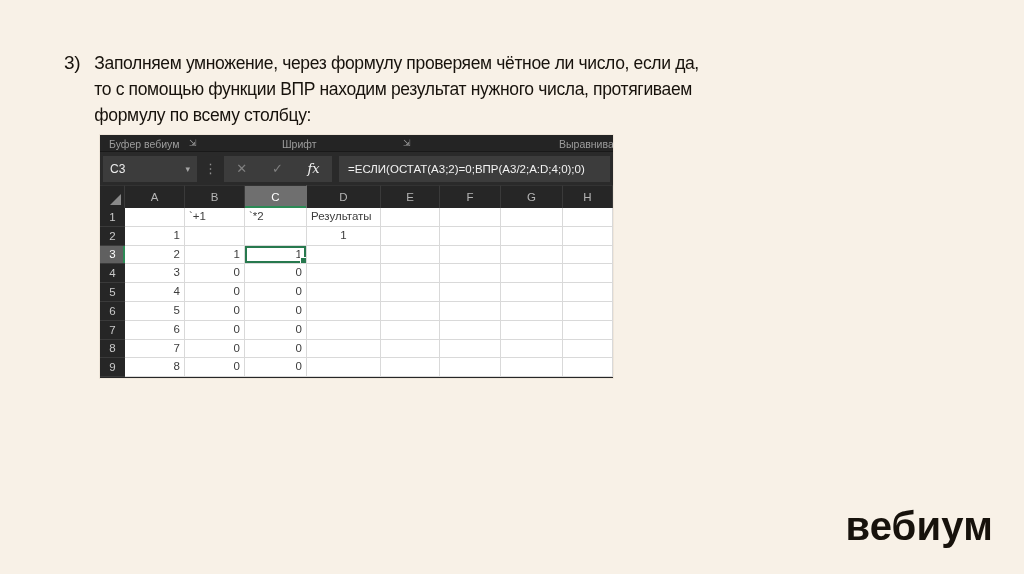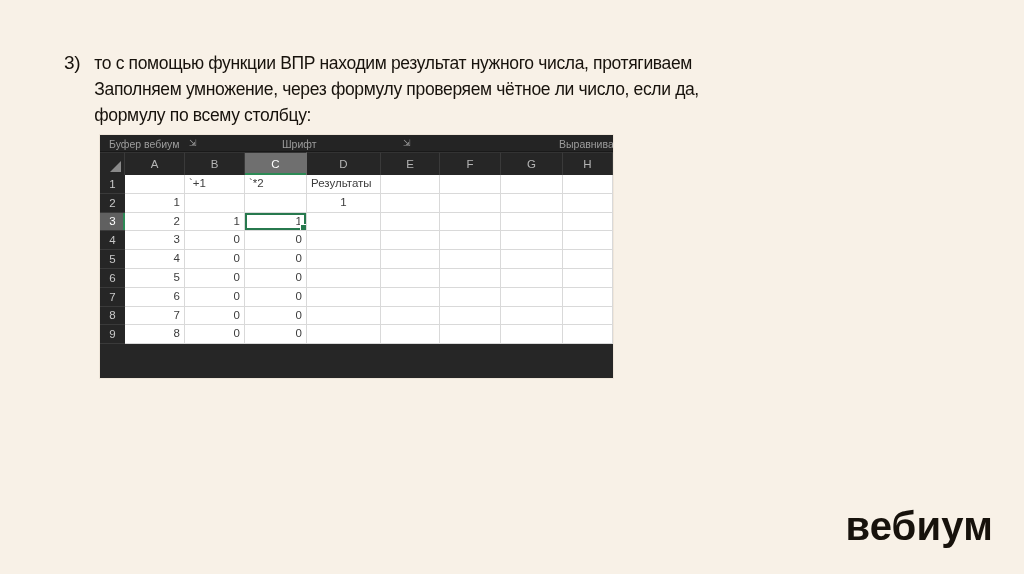--- a/index.html
+++ b/index.html
@@ -65,36 +65,49 @@
           color:#17120c; letter-spacing:0.2px; }
 </style>
 </head>
 <body>
 
 <div class="slide">
 
   <div class="instruction">
     <div class="item-number">3)</div>
     <div class="instr-lines">
+      <div>Заполняем умножение, через формулу проверяем чётное ли число, если да,</div>
       <div>то с помощью функции ВПР находим результат нужного числа, протягиваем</div>
-      <div>Заполняем умножение, через формулу проверяем чётное ли число, если да,</div>
       <div>формулу по всему столбцу:</div>
     </div>
   </div>
 
   <div class="shot">
 
     <div class="ribbon">
       <span class="rlabel g1">Буфер вебиум</span>
       <span class="launcher l1">⇲</span>
       <span class="rlabel g2">Шрифт</span>
       <span class="launcher l2">⇲</span>
       <span class="rlabel g3">Выравнивани</span>
     </div>
 
+    <div class="fbar-row">
+      <div class="namebox">
+        <span>C3</span>
+        <span class="caret">▾</span>
+      </div>
+      <span class="dots">⋮</span>
+      <div class="fbtns">
+        <span class="x-btn">✕</span>
+        <span class="ok-btn">✓</span>
+        <span class="fx-btn">fx</span>
+      </div>
+      <div class="fbox">=ЕСЛИ(ОСТАТ(A3;2)=0;ВПР(A3/2;A:D;4;0);0)</div>
+    </div>
 
     <div class="grid-cols colhdr-row">
       <div class="corner"></div>
       <div class="colhdr">A</div>
       <div class="colhdr">B</div>
       <div class="colhdr selected">C</div>
       <div class="colhdr">D</div>
       <div class="colhdr">E</div>
       <div class="colhdr">F</div>
       <div class="colhdr">G</div>

